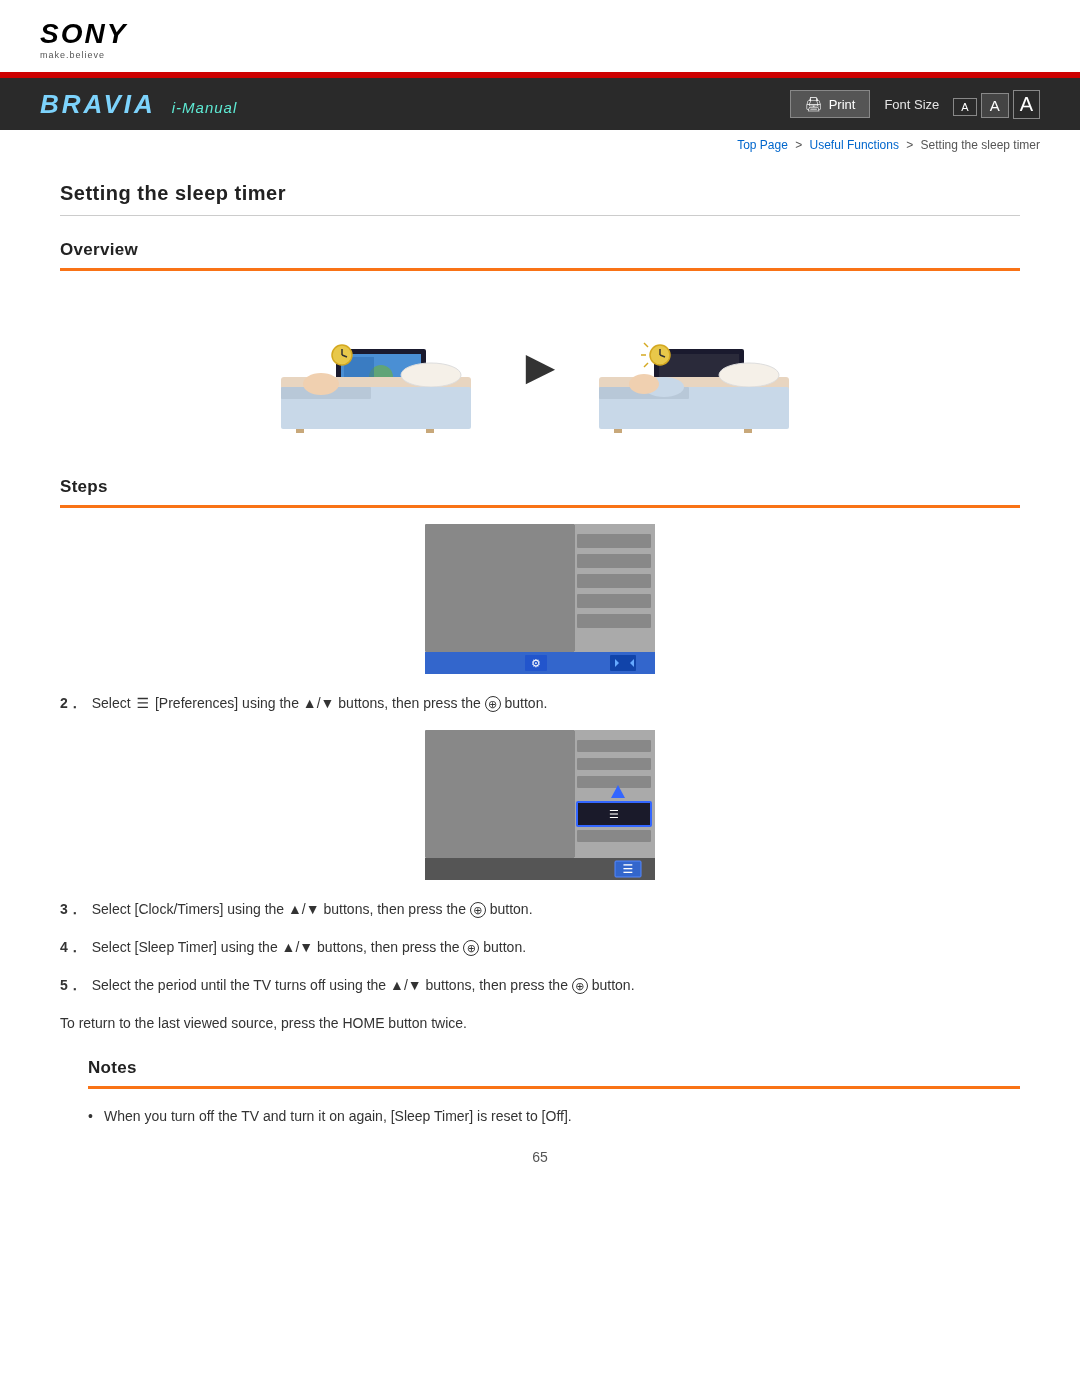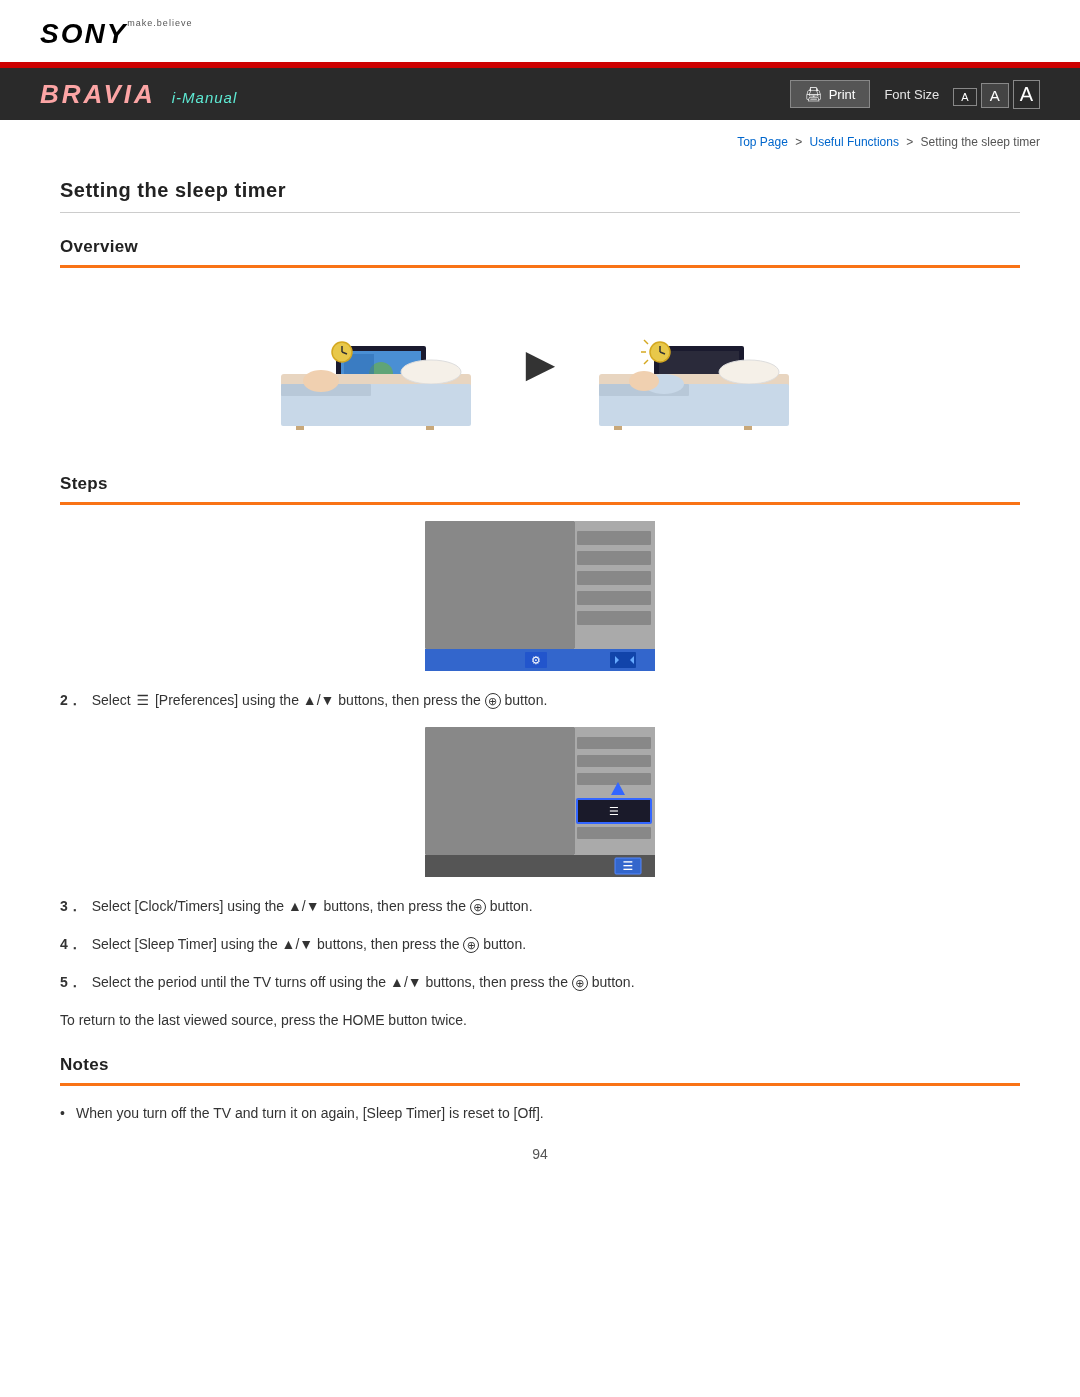--- a/index.html
+++ b/index.html
@@ -11,21 +11,21 @@
       min-height: 1397px;
     }
 
     
     .logo-bar {
       padding: 18px 40px 12px 40px;
       background: #fff;
     }
     .sony-logo {
       display: flex;
-      flex-direction: row;
+      flex-direction: column;
       align-items: flex-start;
     }
     .sony-text {
       font-size: 28px;
       font-weight: 900;
       letter-spacing: 2px;
       color: #000;
       font-style: italic;
     }
     .make-believe {
@@ -50,21 +50,21 @@
       height: 52px;
     }
     .bravia-logo {
       display: flex;
       align-items: baseline;
       gap: 16px;
     }
     .bravia-text {
       font-size: 26px;
       font-weight: 900;
-      color: #fca5a5;
+      color: #7dd3fc;
       letter-spacing: 3px;
       font-style: italic;
     }
     .i-manual-text {
       color: #5eead4;
       font-size: 15px;
       letter-spacing: 1px;
       font-style: italic;
     }
     .header-right {
@@ -118,21 +118,20 @@
       padding: 2px 6px;
       font-size: 20px;
       cursor: pointer;
     }
 
     
     .breadcrumb-bar {
       padding: 8px 40px 4px 40px;
       text-align: right;
       font-size: 12px;
-      margin-top: 7px;
     }
     .breadcrumb-link {
       color: #0066cc;
       text-decoration: none;
       font-size: 12px;
     }
     .breadcrumb-sep {
       color: #555;
       margin: 0 4px;
     }
@@ -207,20 +206,21 @@
 
     .step-image {
       display: flex;
       justify-content: center;
       margin: 12px 0 18px 0;
     }
 
     
     .notes-section {
       margin-top: 24px;
+      margin-left: 28px;
     }
     .note-item {
       font-size: 14px;
       line-height: 1.7;
       color: #333;
       padding-left: 16px;
       position: relative;
     }
     .note-item::before {
       content: '•';
@@ -476,15 +476,15 @@
 
     <p class="return-text">To return to the last viewed source, press the HOME button twice.</p>
   </div>
 
   <div class="notes-section">
     <div class="section-heading">Notes</div>
     <div class="note-item">When you turn off the TV and turn it on again, [Sleep Timer] is reset to [Off].</div>
   </div>
 
 
-  <div class="page-number">94</div>
+  <div class="page-number">65</div>
 
 </div>
 
 </body></html>

